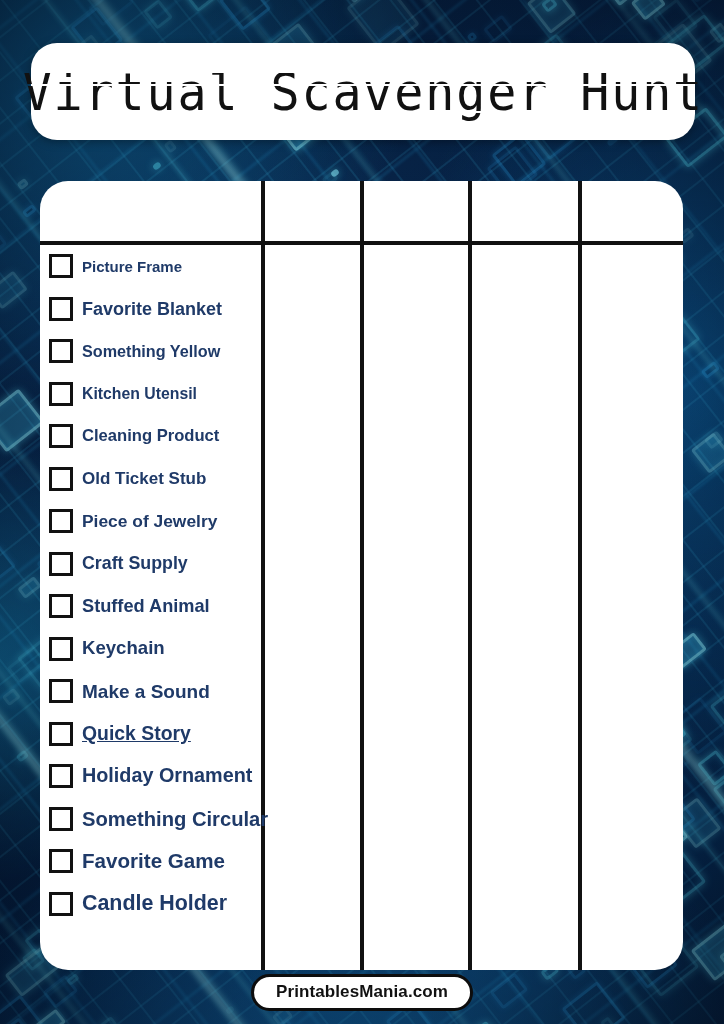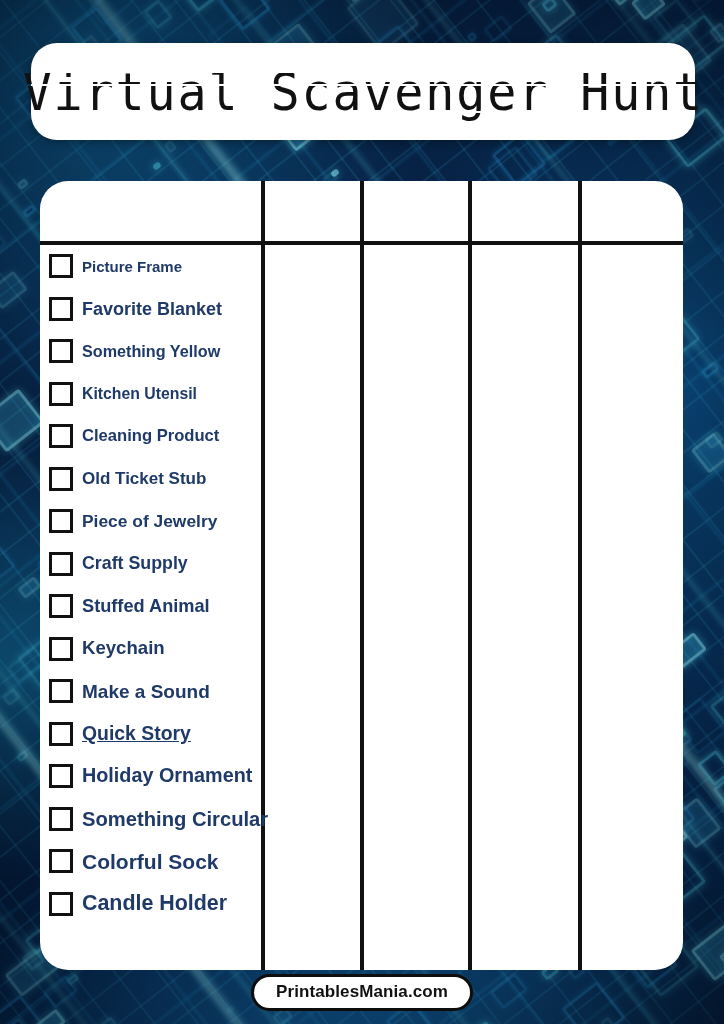--- a/index.html
+++ b/index.html
@@ -559,21 +559,21 @@
         <div class="item-row">
           <div class="checkbox"></div>
           <div class="item-label" style="font-size: 19.8px;">Holiday Ornament</div>
         </div>
         <div class="item-row">
           <div class="checkbox"></div>
           <div class="item-label" style="font-size: 20.2px;">Something Circular</div>
         </div>
         <div class="item-row">
           <div class="checkbox"></div>
-          <div class="item-label" style="font-size: 21px;">Colorful Sock</div>
+          <div class="item-label" style="font-size: 20.6px;">Favorite Game</div>
         </div>
         <div class="item-row">
           <div class="checkbox"></div>
           <div class="item-label" style="font-size: 21.4px;">Candle Holder</div>
         </div>
       </div>
   </div>
 </div>
 
 <div class="footer-badge">PrintablesMania.com</div>

